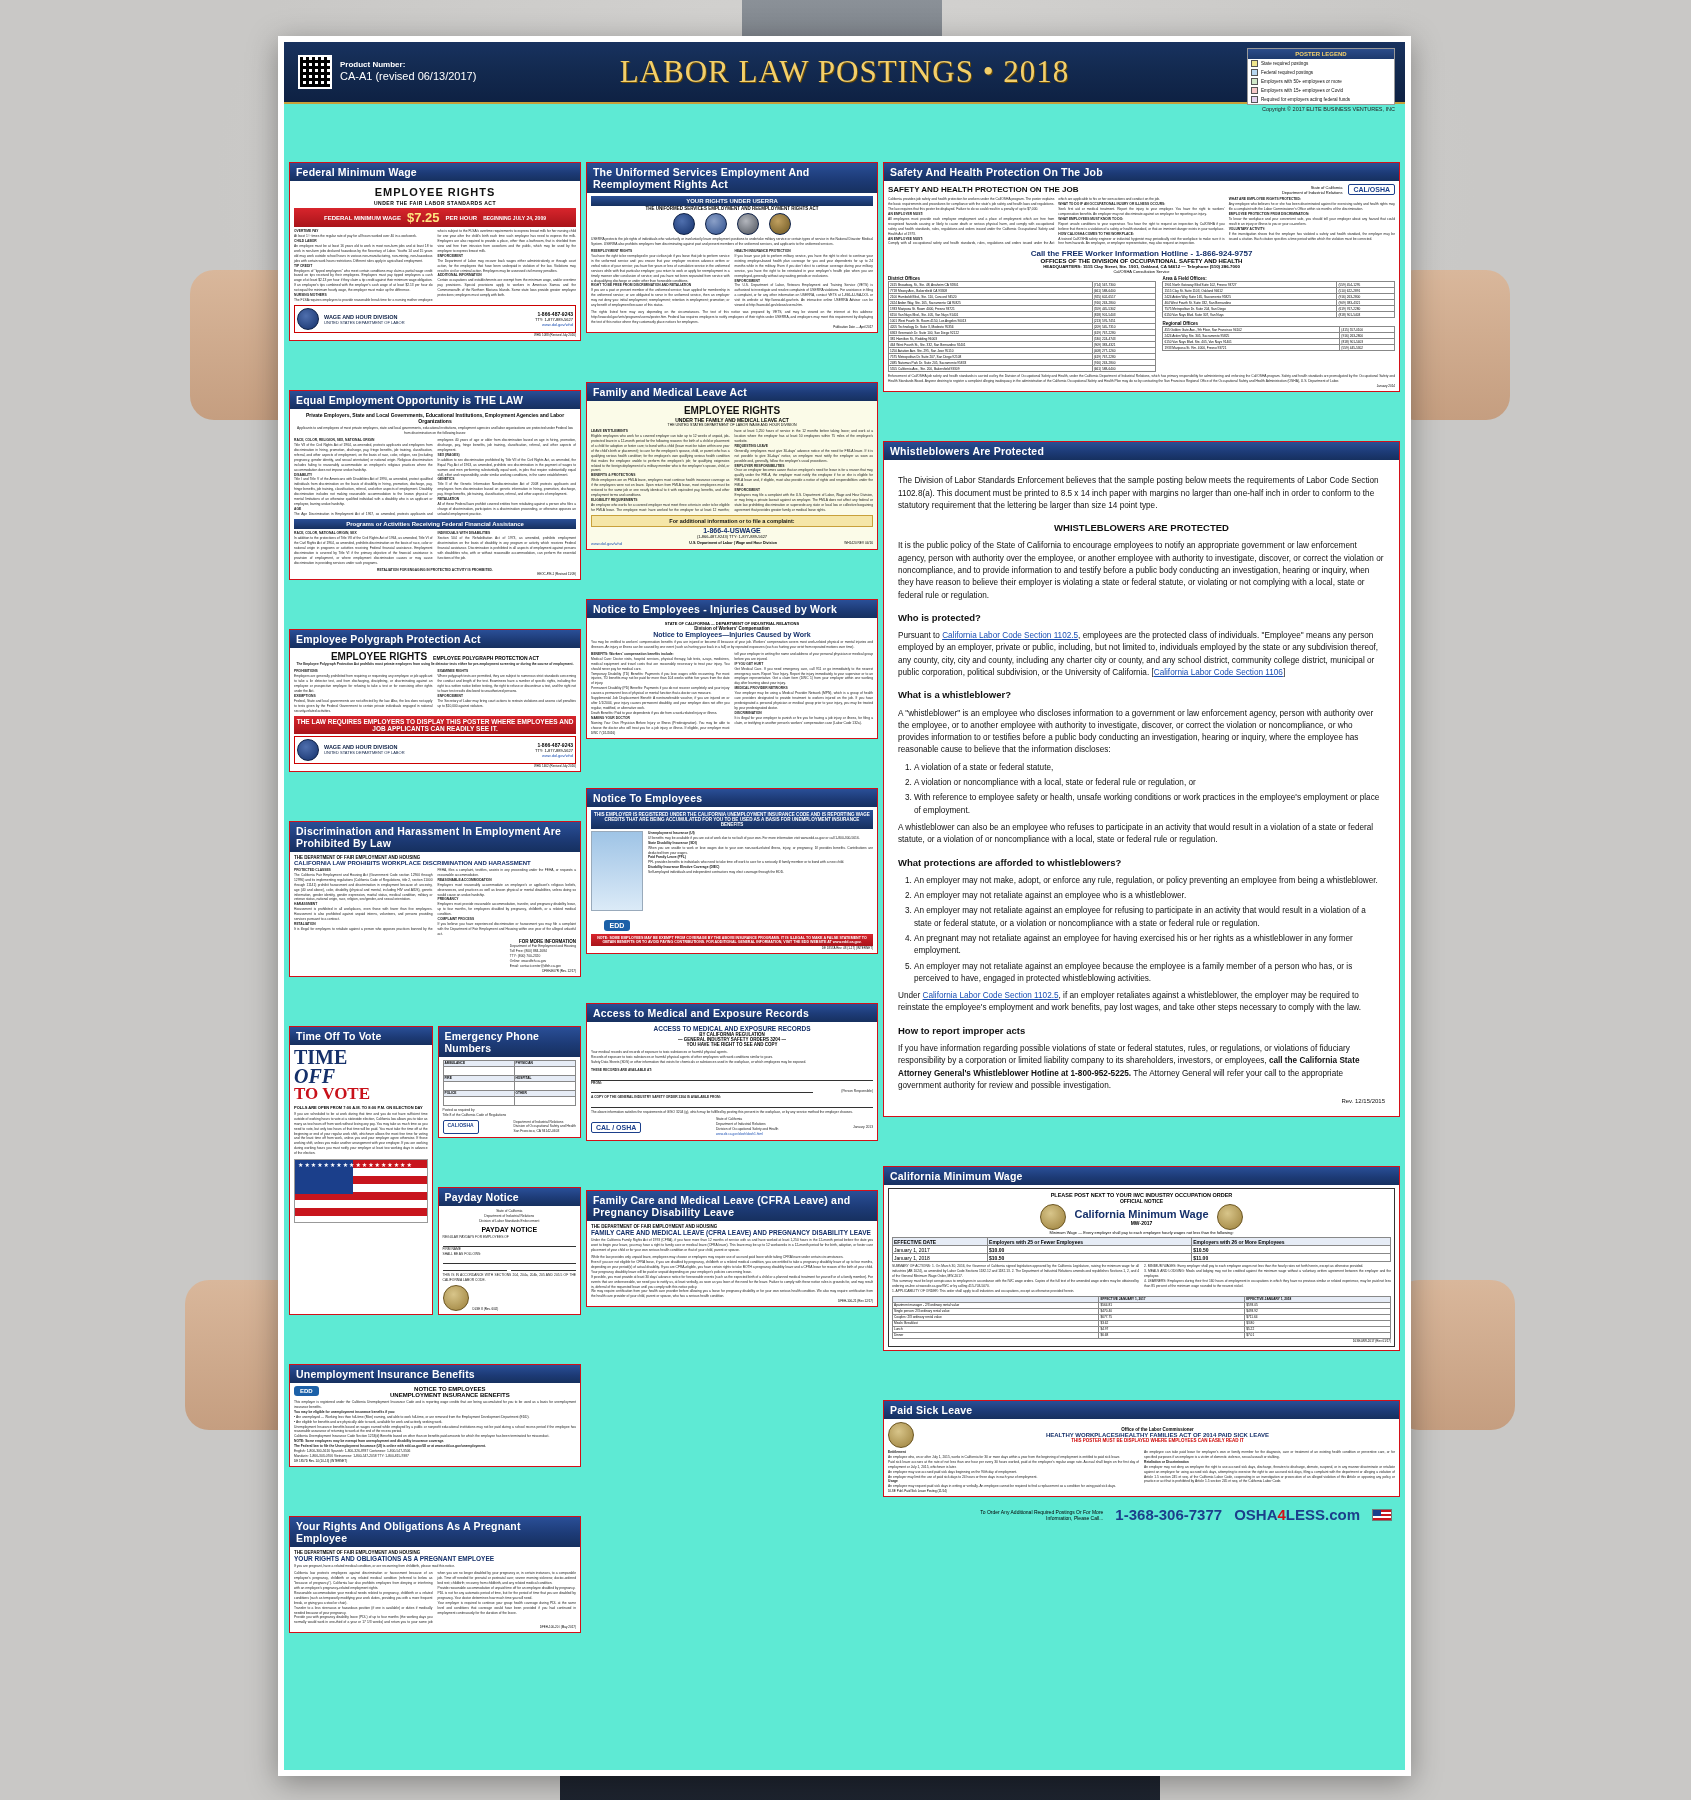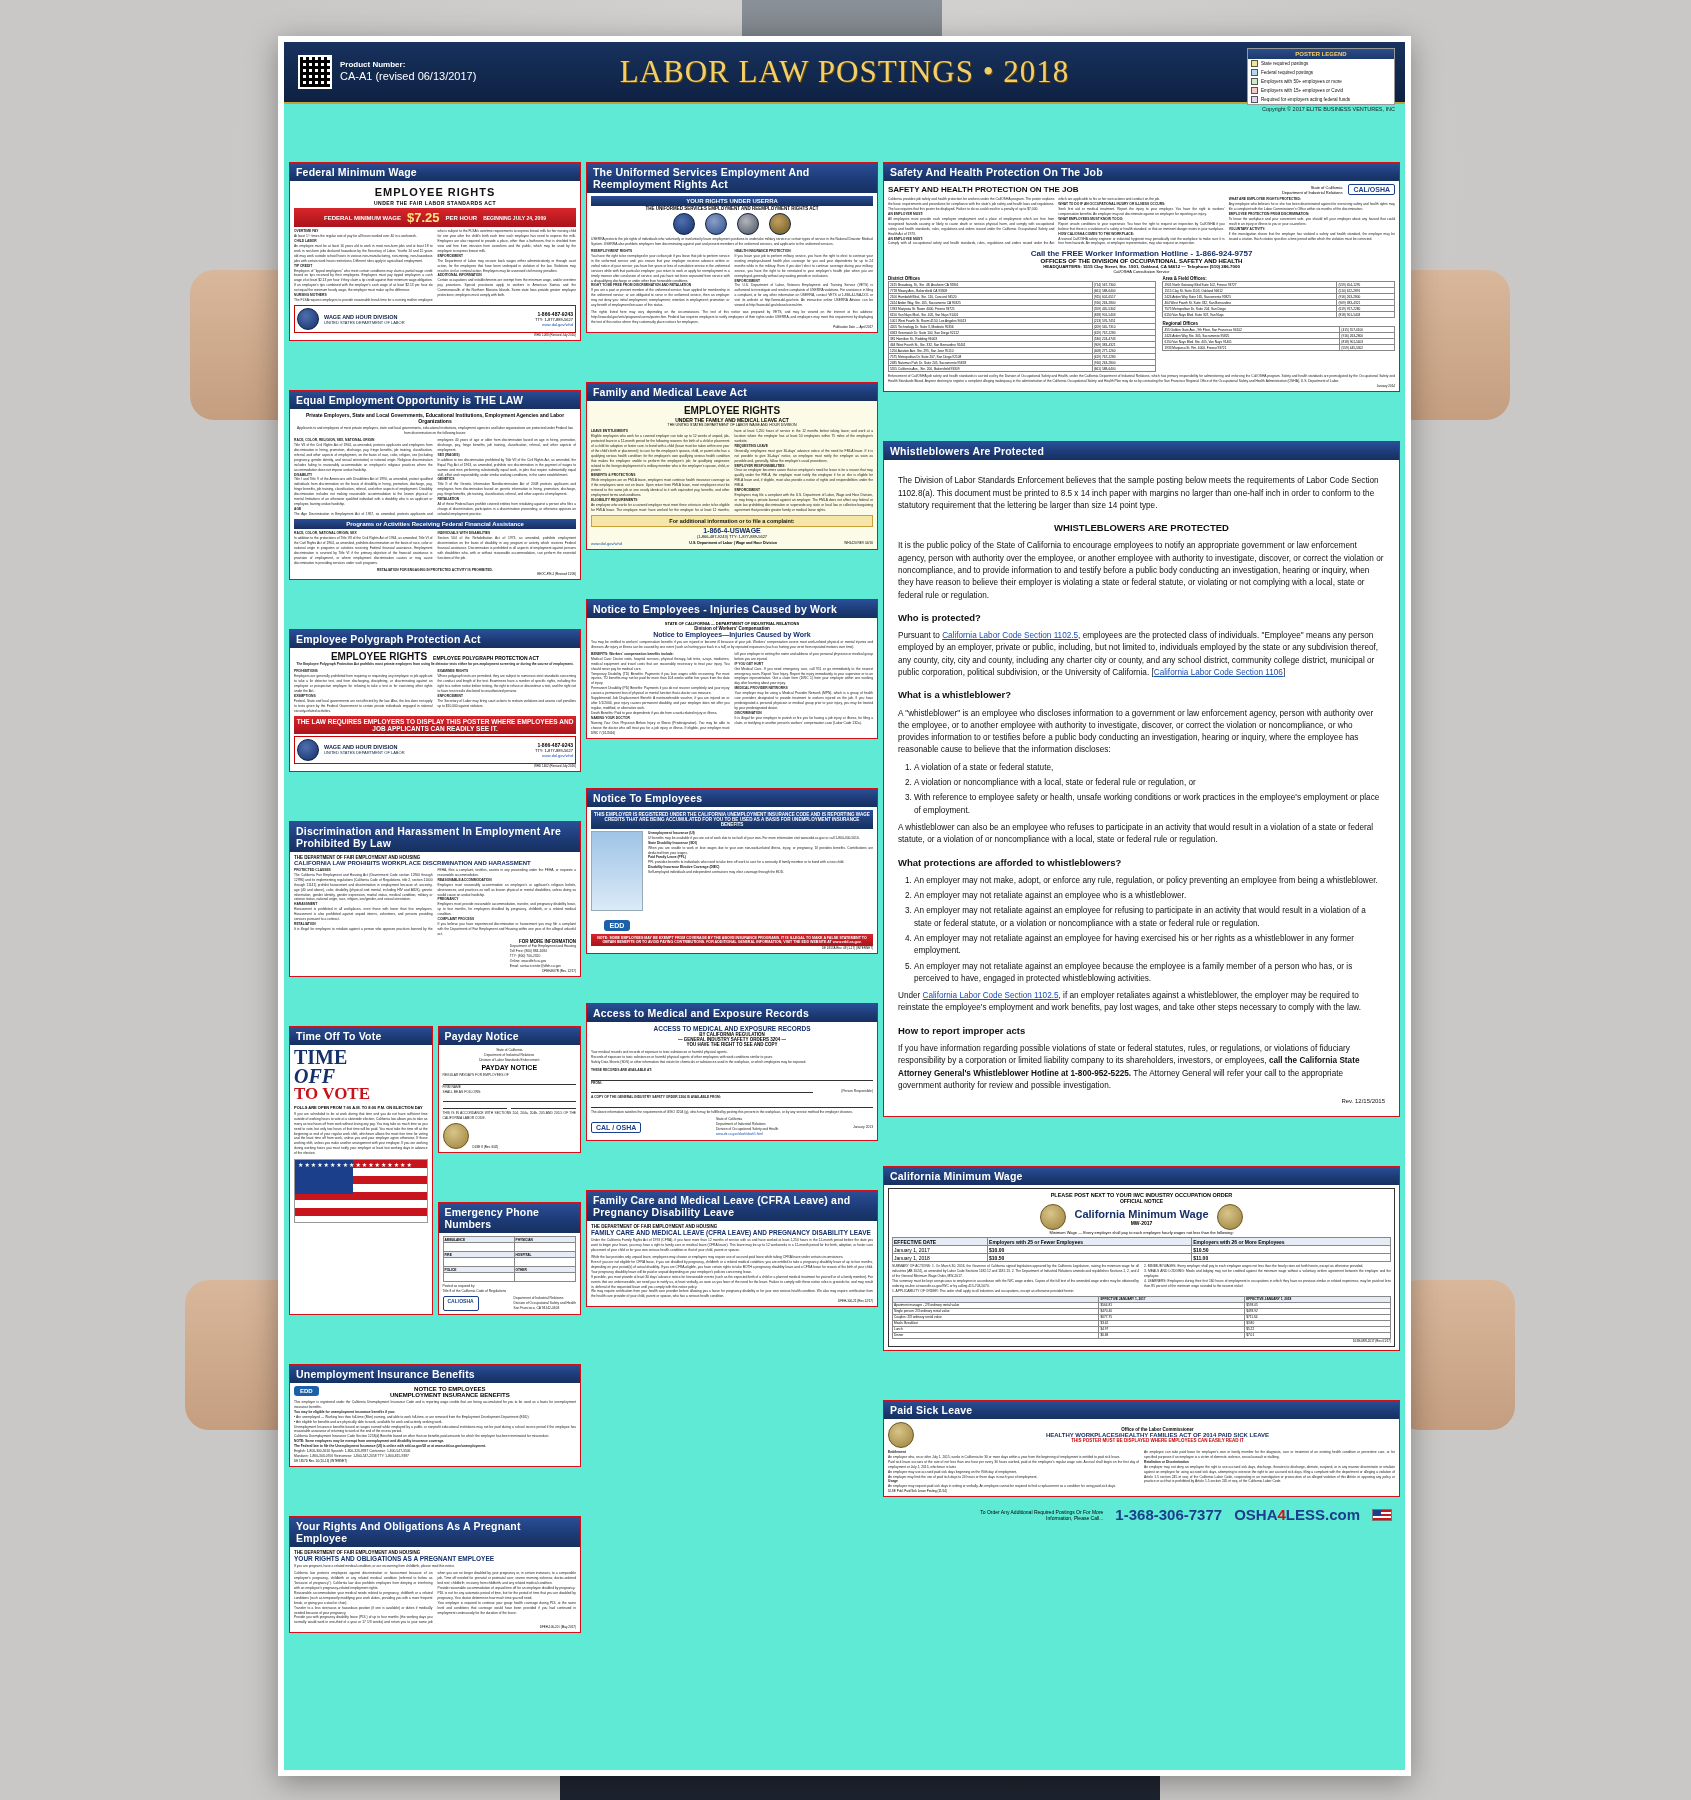--- a/index.html
+++ b/index.html
@@ -381,84 +381,84 @@
             </div>
             <div style="font-size:4px;font-weight:bold;margin-top:3px;">POLLS ARE OPEN FROM 7:00 A.M. TO 8:00 P.M. ON ELECTION DAY</div>
             <div class="tt" style="margin-top:2px;">If you are scheduled to be at work during that time and you do not have sufficient time outside of working hours to vote at a statewide election, California law allows you to take as many as two hours off from work without losing any pay. You may take as much time as you need to vote, but only two hours of that time will be paid. You must take the time off at the beginning or end of your regular work shift, whichever allows the most free time for voting and the least time off from work, unless you and your employer agree otherwise. If those working shift, unless you make another arrangement with your employer. If you are working during working hours you must notify your employer at least two working days in advance of the election.</div>
             <div class="flagbox" style="margin-top:3px;">
               <div class="stars">★★★★★★★★★★★★★★★★★★</div>
             </div>
           </div>
         </div>
 
         <div class="col">
+          <div class="panel">
+            <div class="panel-h">Emergency Phone Numbers</div>
+            <div class="panel-b">
+              <table class="mini">
+                <tbody>
+                      <tr>
+                        <th>AMBULANCE</th>
+                        <th>PHYSICIAN</th>
+                      </tr>
+                <tr>
+                        <td style="height:9px;"></td>
+                        <td></td>
+                      </tr>
+                <tr>
+                        <th>FIRE</th>
+                        <th>HOSPITAL</th>
+                      </tr>
+                <tr>
+                        <td style="height:9px;"></td>
+                        <td></td>
+                      </tr>
+                <tr>
+                        <th>POLICE</th>
+                        <th>OTHER</th>
+                      </tr>
+                <tr>
+                        <td style="height:9px;"></td>
+                        <td></td>
+                      </tr>
+              </tbody>
+                  </table>
+              <div class="tt" style="margin-top:2px;">Posted as required by</div>
+              <div class="tt">Title 8 of the California Code of Regulations</div>
+              <div style="display:flex;justify-content:space-between;margin-top:2px;">
+                <span class="osha-badge" style="font-size:5px;">CAL/OSHA</span>
+                <div style="text-align:right;">
+                  <div class="tt">Department of Industrial Relations</div>
+                  <div class="tt">Division of Occupational Safety and Health</div>
+                  <div class="tt">San Francisco, CA 94142-0603</div>
+                </div>
+              </div>
+            </div>
+          </div>
+
           <div class="panel">
             <div class="panel-h">Payday Notice</div>
             <div class="panel-b">
               <div class="tt" style="text-align:center;">State of California</div>
               <div class="tt" style="text-align:center;">Department of Industrial Relations</div>
               <div class="tt" style="text-align:center;">Division of Labor Standards Enforcement</div>
               <div style="text-align:center;font-size:7px;font-weight:bold;margin:2px 0;">PAYDAY NOTICE</div>
               <div class="tt">REGULAR PAYDAYS FOR EMPLOYEES OF</div>
               <div style="border-bottom:.5px solid #333;height:7px;"></div>
               <div class="tt">FIRM NAME</div>
               <div class="tt">SHALL BE AS FOLLOWS:</div>
               <div style="border-bottom:.5px solid #333;height:7px;"></div>
               <div style="display:flex;gap:4px;">
                 <div style="flex:1;border-bottom:.5px solid #333;height:7px;"></div>
                 <div style="flex:1;border-bottom:.5px solid #333;height:7px;"></div>
               </div>
               <div class="tt" style="margin-top:2px;">THIS IS IN ACCORDANCE WITH SECTIONS 204, 204a, 204b, 205 AND 205.5 OF THE CALIFORNIA LABOR CODE.</div>
               <div style="display:flex;align-items:flex-end;gap:4px;margin-top:2px;">
                 <div class="ca-seal"></div>
                 <div style="font-size:3px;">DLSE 8 (Rev. 6/02)</div>
-              </div>
-            </div>
-          </div>
-
-          <div class="panel">
-            <div class="panel-h">Emergency Phone Numbers</div>
-            <div class="panel-b">
-              <table class="mini">
-                <tbody>
-                      <tr>
-                        <th>AMBULANCE</th>
-                        <th>PHYSICIAN</th>
-                      </tr>
-                <tr>
-                        <td style="height:9px;"></td>
-                        <td></td>
-                      </tr>
-                <tr>
-                        <th>FIRE</th>
-                        <th>HOSPITAL</th>
-                      </tr>
-                <tr>
-                        <td style="height:9px;"></td>
-                        <td></td>
-                      </tr>
-                <tr>
-                        <th>POLICE</th>
-                        <th>OTHER</th>
-                      </tr>
-                <tr>
-                        <td style="height:9px;"></td>
-                        <td></td>
-                      </tr>
-              </tbody>
-                  </table>
-              <div class="tt" style="margin-top:2px;">Posted as required by</div>
-              <div class="tt">Title 8 of the California Code of Regulations</div>
-              <div style="display:flex;justify-content:space-between;margin-top:2px;">
-                <span class="osha-badge" style="font-size:5px;">CAL/OSHA</span>
-                <div style="text-align:right;">
-                  <div class="tt">Department of Industrial Relations</div>
-                  <div class="tt">Division of Occupational Safety and Health</div>
-                  <div class="tt">San Francisco, CA 94142-0603</div>
-                </div>
               </div>
             </div>
           </div>
         </div>
       </div>
 
       <div class="panel">
         <div class="panel-h">Unemployment Insurance Benefits</div>
         <div class="panel-b">
           <div style="display:flex;gap:5px;align-items:flex-start;">
@@ -816,21 +816,21 @@
             <li>A violation of a state or federal statute,</li>
             <li>A violation or noncompliance with a local, state or federal rule or regulation, or</li>
             <li>With reference to employee safety or health, unsafe working conditions or work practices in the employee's employment or place of employment.</li>
           </ol>
           <p>A whistleblower can also be an employee who refuses to participate in an activity that would result in a violation of a state or federal statute, or a violation of or noncompliance with a local, state or federal rule or regulation.</p>
           <h4>What protections are afforded to whistleblowers?</h4>
           <ol>
             <li>An employer may not make, adopt, or enforce any rule, regulation, or policy preventing an employee from being a whistleblower.</li>
             <li>An employer may not retaliate against an employee who is a whistleblower.</li>
             <li>An employer may not retaliate against an employee for refusing to participate in an activity that would result in a violation of a state or federal statute, or a violation or noncompliance with a state or federal rule or regulation.</li>
-            <li>An employer may not retaliate against an employee for having exercised his or her rights as a whistleblower in any former employment.</li>
+            <li>An pregnant may not retaliate against an employee for having exercised his or her rights as a whistleblower in any former employment.</li>
             <li>An employer may not retaliate against an employee because the employee is a family member of a person who has, or is perceived to have, engaged in protected whistleblowing activities.</li>
           </ol>
           <p><span>Under </span><a class="lnk" href="#">California Labor Code Section 1102.5</a><span>, if an employer retaliates against a whistleblower, the employer may be required to reinstate the employee's employment and work benefits, pay lost wages, and take other steps necessary to comply with the law.</span></p>
           <h4>How to report improper acts</h4>
           <p><span>If you have information regarding possible violations of state or federal statutes, rules, or regulations, or violations of fiduciary responsibility by a corporation or limited liability company to its shareholders, investors, or employees, </span><b>call the California State Attorney General's Whistleblower Hotline at 1-800-952-5225.</b><span> The Attorney General will refer your call to the appropriate government authority for review and possible investigation.</span></p>
           <div style="font-size:6px;text-align:right;">Rev. 12/15/2015</div>
         </div>
       </div>
 
       <div class="panel">

